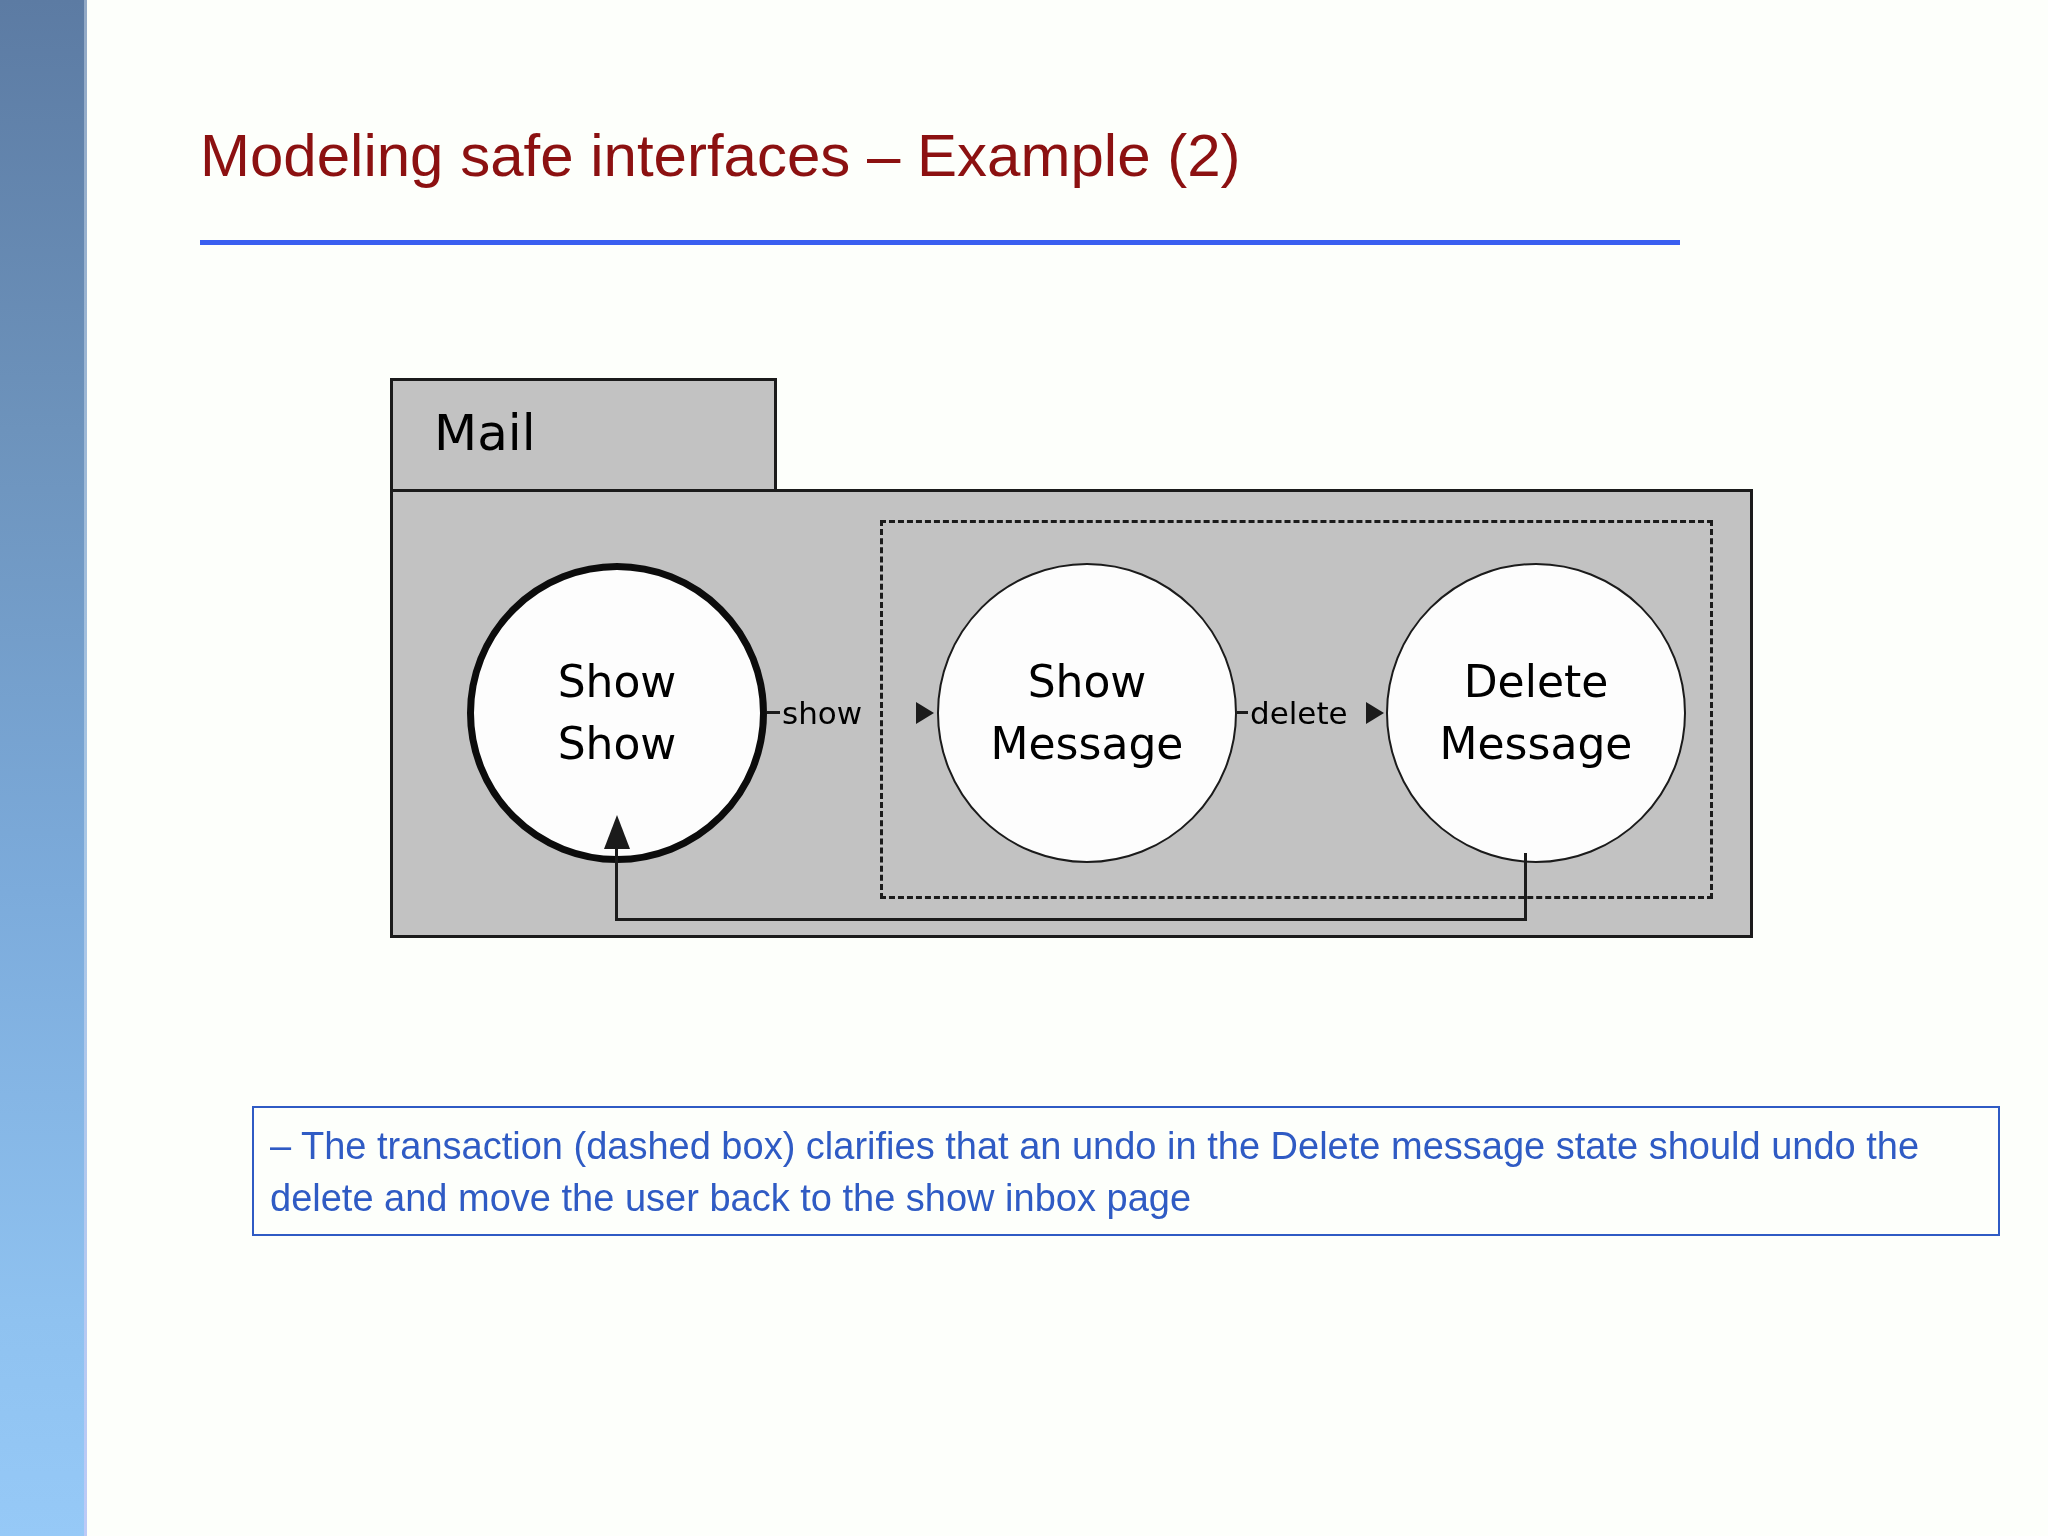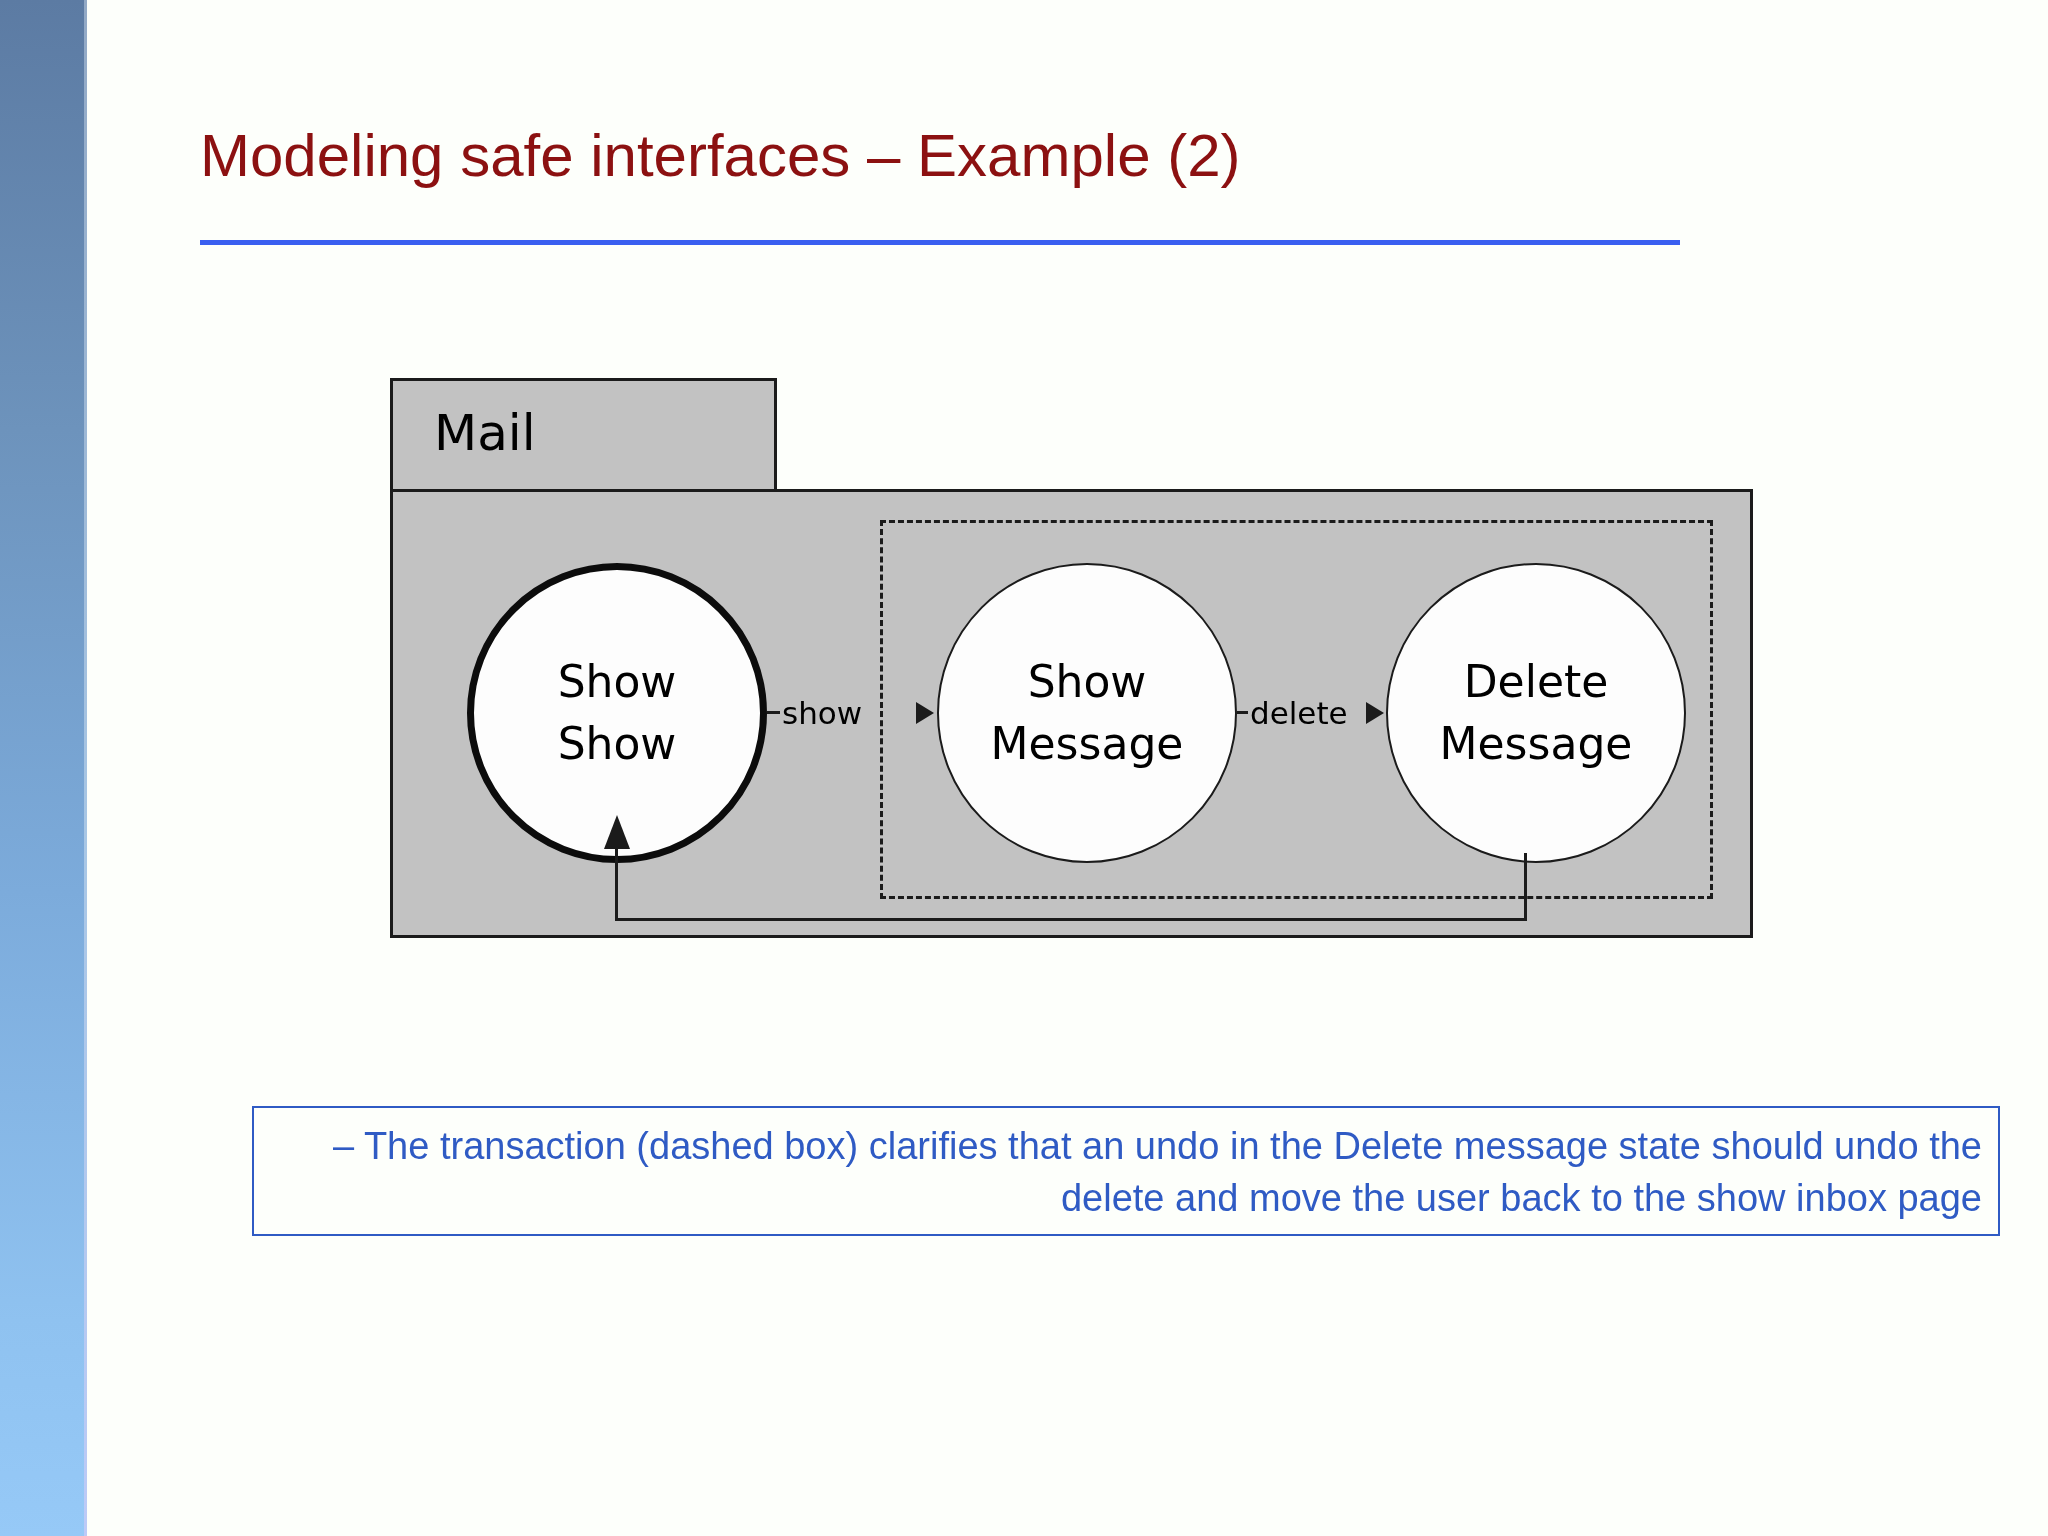--- a/index.html
+++ b/index.html
@@ -103,21 +103,20 @@
   #undo-h       { position:absolute; left:615px;  top:918px; width:912px; height:3px; background:#1b1b1b; }
   #undo-v-left  { position:absolute; left:615px;  top:845px; width:3px; height:76px; background:#1b1b1b; }
   #undo-arrow   { position:absolute; left:604px;  top:815px; }
 
   
   #caption-box {
     position:absolute; left:252px; top:1106px; width:1748px; height:130px;
     border:2px solid #2f5bc4; box-sizing:border-box;
     background:#fdfffb;
     padding:12px 16px 0 16px;
-    text-align:right;
   }
   #caption-text {
     font-size:38px; line-height:52px; color:#2f5bc4;
   }
 </style>
 </head>
 <body>
 
 <div id="side-bar"></div>
 <div id="side-bar-edge"></div>

